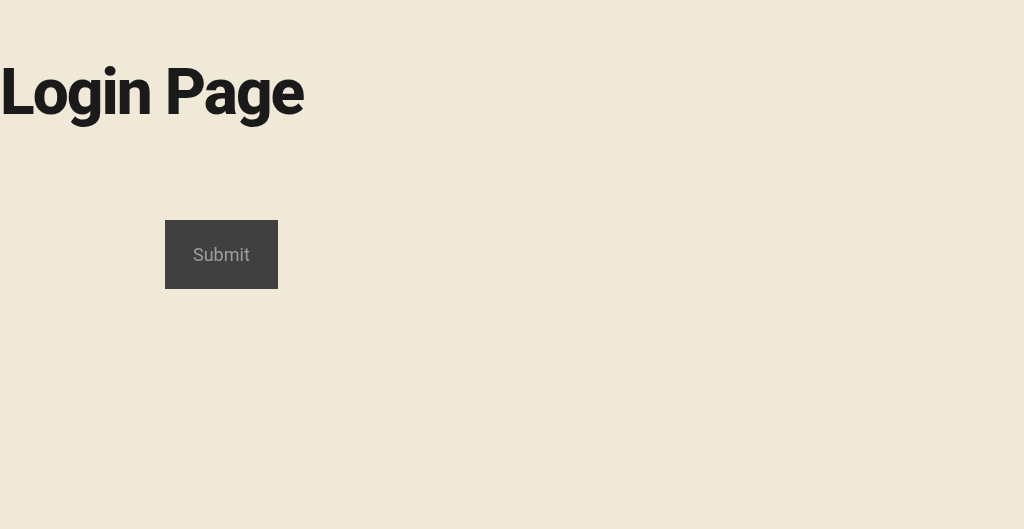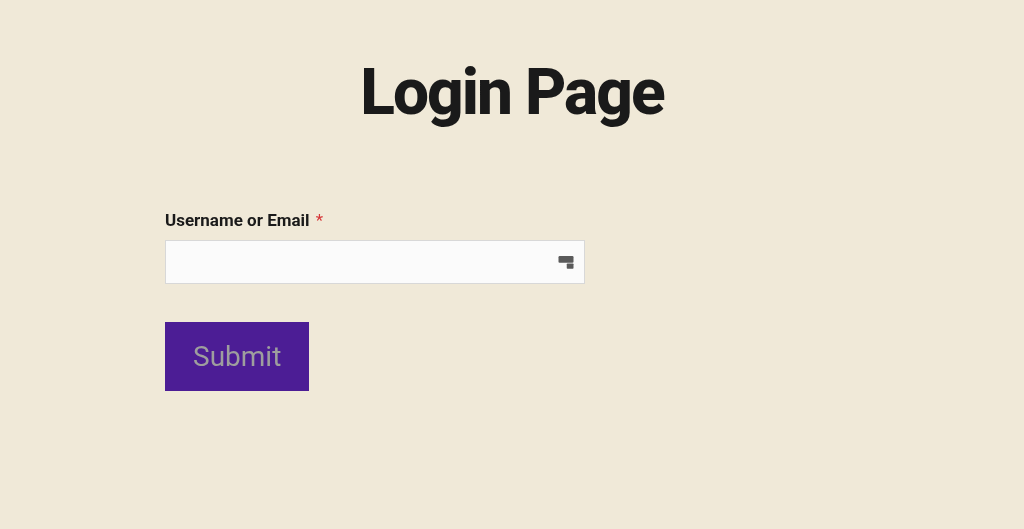--- a/index.html
+++ b/index.html
@@ -8,21 +8,21 @@
       box-sizing: border-box;
     }
     body {
       font-family: -apple-system, BlinkMacSystemFont, "Segoe UI", Roboto, Helvetica, Arial, sans-serif;
       background-color: #f0e9d8;
       width: 1024px;
       height: 529px;
       overflow: hidden;
     }
     .page-title {
-      text-align: center;
+      text-align: left;
       font-size: 64px;
       font-weight: 800;
       color: #1a1a1a;
       letter-spacing: -2px;
       margin-top: 55px;
       margin-bottom: 80px;
     }
     .form-container {
       width: 420px;
       margin-left: 165px;
@@ -68,50 +68,35 @@
       justify-content: center;
       pointer-events: none;
     }
     .password-manager-icon svg {
       width: 18px;
       height: 18px;
       fill: #5a5a5a;
     }
     .submit-button {
       display: inline-block;
-      padding: 18px 28px;
-      font-size: 28px;
+      padding: 24px 28px;
+      font-size: 18px;
       font-weight: 400;
       color: #9e9e9e;
-      background-color: #4c1d95;
+      background-color: #404040;
       border: none;
       cursor: pointer;
       margin-top: 10px;
       font-family: inherit;
     }
   </style>
 </head>
 <body>
 
 <h1 class="page-title">Login Page</h1>
 
 <div class="form-container">
 
-  <div class="form-group">
-    <label class="form-label">
-      <span>Username or Email</span>
-      <span class="required">*</span>
-    </label>
-    <div class="input-wrapper">
-      <input type="text" class="form-input" value="" style="">
-      <span class="password-manager-icon">
-        <svg viewBox="0 0 24 24">
-          <rect x="2" y="4" width="20" height="9" rx="1.5"></rect>
-          <rect x="13" y="14" width="9" height="7" rx="1"></rect>
-        </svg>
-      </span>
-    </div>
-  </div>
 
 
   <button class="submit-button">Submit</button>
 
 </div>
 
 </body></html>

